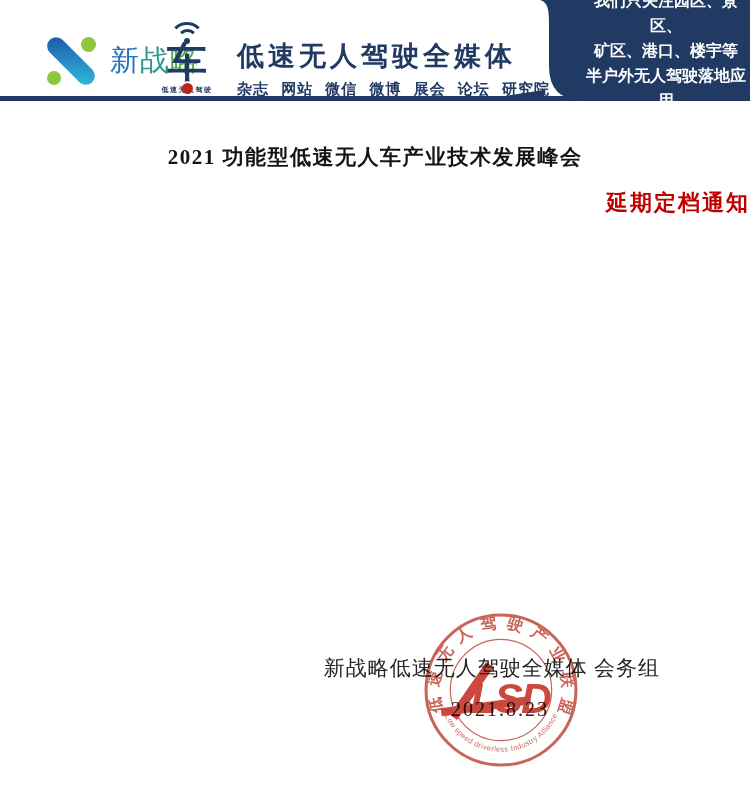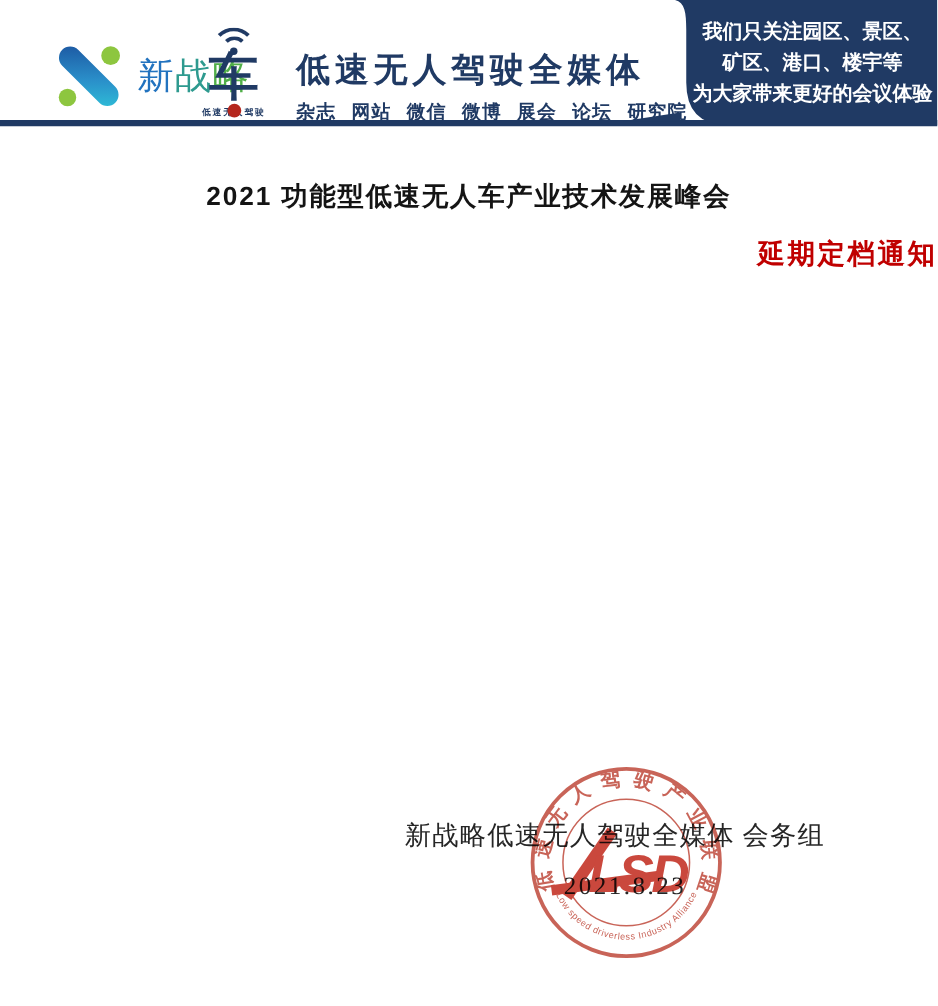--- a/index.html
+++ b/index.html
@@ -34,24 +34,24 @@
     background:#b5271d;border-radius:50%;}
   .car-caption{font-size:7px;font-weight:bold;letter-spacing:1.5px;margin-top:2px;}
   
   .wm{position:absolute;left:237px;top:38px;color:#203a64;white-space:nowrap;}
   .wm-title{font-size:27px;font-weight:900;letter-spacing:4px;}
   .wm-sub{font-size:15px;font-weight:bold;letter-spacing:1px;word-spacing:7px;margin-top:6px;}
   
   .panel{position:absolute;left:540px;top:0;width:210px;height:101px;}
   .panel svg{position:absolute;left:0;top:0;}
   .panel-text{position:absolute;left:10px;top:0;right:0;height:100%;display:flex;flex-direction:column;
-    justify-content:center;text-align:center;color:#ffffff;font-weight:bold;font-size:16px;line-height:25px;}
+    justify-content:center;text-align:center;color:#ffffff;font-weight:bold;font-size:16px;line-height:25px;padding-left:32px;}
   
   .title{position:absolute;top:143px;left:0;width:100%;text-align:center;
-    font-family:Liberation Sans, sans-serif;font-size:21px;font-weight:600;
+    font-family:Liberation Serif, serif;font-size:21px;font-weight:600;
     color:#141414;letter-spacing:1.5px;}
   .subtitle{position:absolute;top:188px;left:0;width:100%;text-align:right;
     font-family:"Liberation Serif","DejaVu Serif",serif;font-size:22px;font-weight:bold;
     color:#c00000;letter-spacing:2px;}
   .bodytext{position:absolute;left:93px;top:262px;width:566px;
     font-family:"Liberation Serif","DejaVu Serif",serif;font-size:21px;line-height:40px;
     color:#262626;text-align:justify;letter-spacing:0.6px;}
   .bodytext p{margin:0;text-indent:2em;}
   .red{color:#c00000;font-weight:bold;}
   .sig{position:absolute;left:93px;top:654px;width:567px;text-align:right;
@@ -97,21 +97,21 @@
   <div class="rule"></div>
   <div class="rule-wedge"></div>
 
   <div class="panel">
     <svg width="210" height="101" viewBox="0 0 210 101">
       <path d="M0,0 C8,2 9,10 9,24 L9,66 Q9,100 42,100 L210,100 L210,0 Z" fill="#203a64"></path>
     </svg>
     <div class="panel-text">
       <div>我们只关注园区、景区、</div>
       <div>矿区、港口、楼宇等</div>
-      <div>为大家带来更好的会议体验</div>
+      <div>半户外无人驾驶落地应用</div>
     </div>
   </div>
 </div>
 
 <div class="title">2021 功能型低速无人车产业技术发展峰会</div>
 <div class="subtitle">延期定档通知</div>
 
 <div class="bodytext">
 </div>
 

